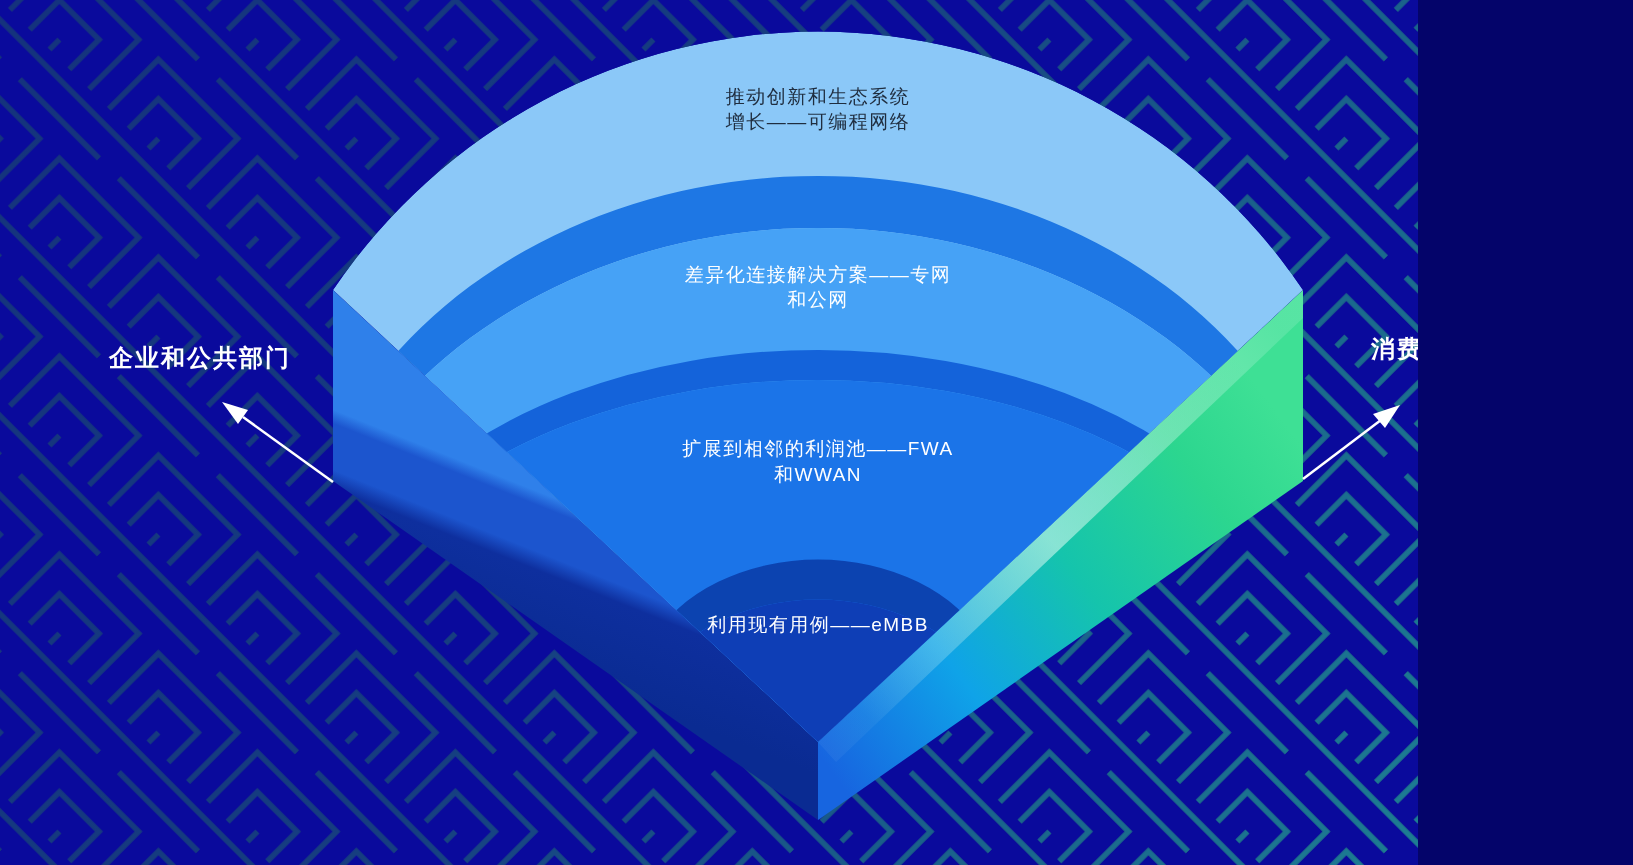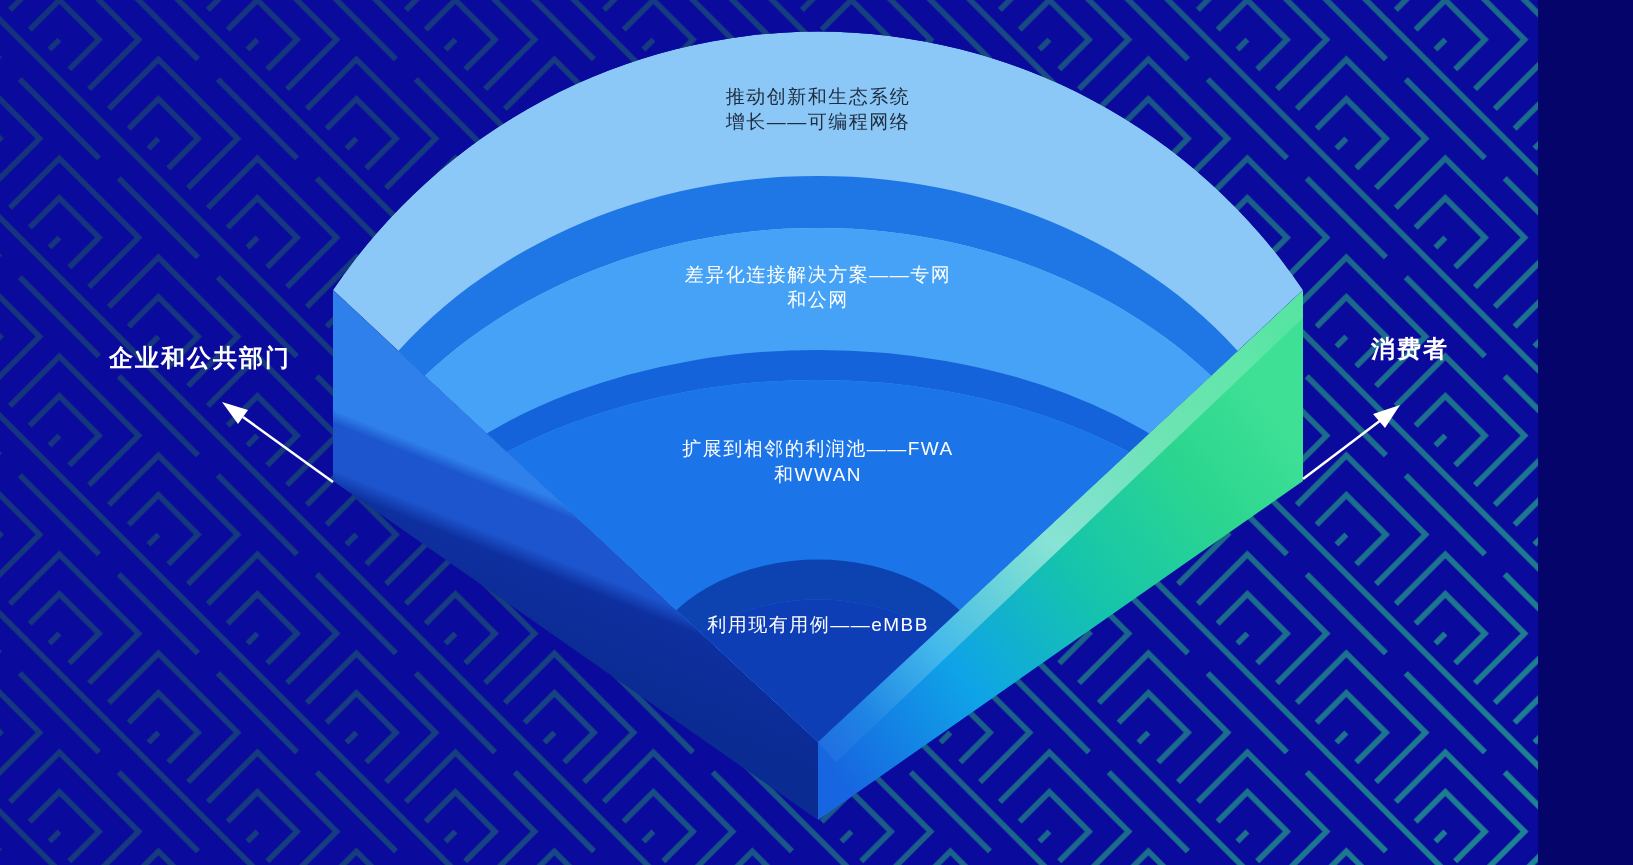--- a/index.html
+++ b/index.html
@@ -1,17 +1,17 @@
 <!DOCTYPE html>
 <html><head>
 <meta charset="utf-8">
 <style>
   html,body{margin:0;padding:0;background:#04046a;}
   .stage{
-    width:1538px;height:865px;position:relative;overflow:hidden;
+    width:1418px;height:865px;position:relative;overflow:hidden;
     background:#0a0a9c;
     font-family:"Liberation Sans","DejaVu Sans",sans-serif;
   }
   svg{display:block;}
   text{font-family:"Liberation Sans","DejaVu Sans",sans-serif;}
   .ring-label{font-size:19px;letter-spacing:1.5px;}
   .side-label{font-size:24px;font-weight:bold;letter-spacing:2px;}
 </style>
 </head>
 <body>

